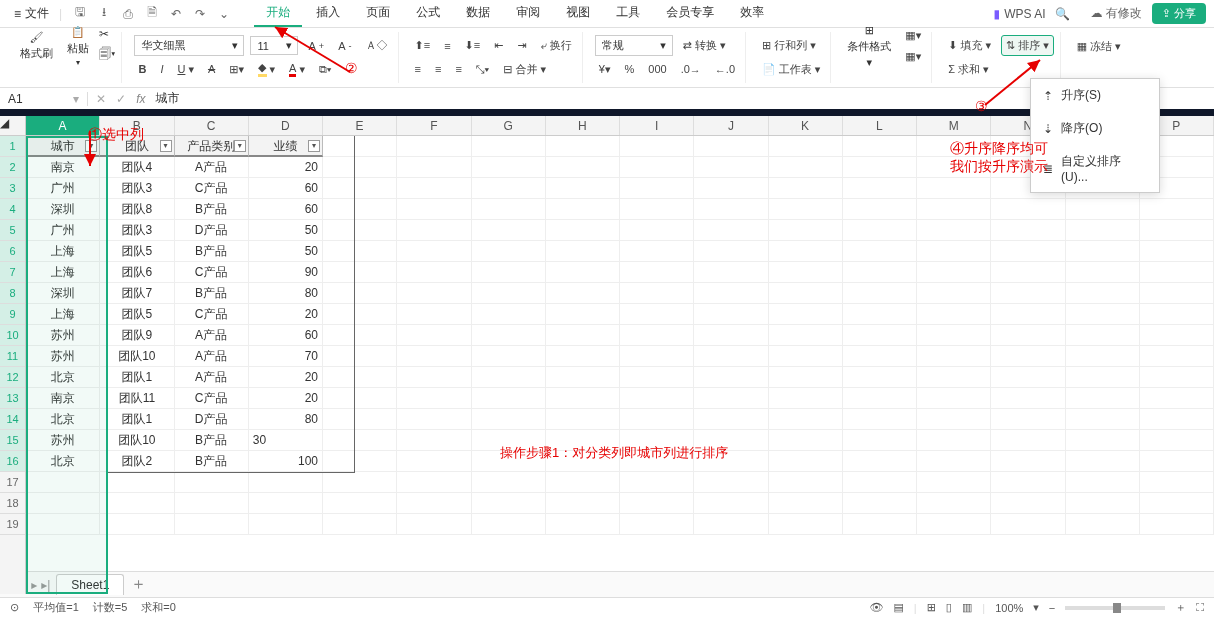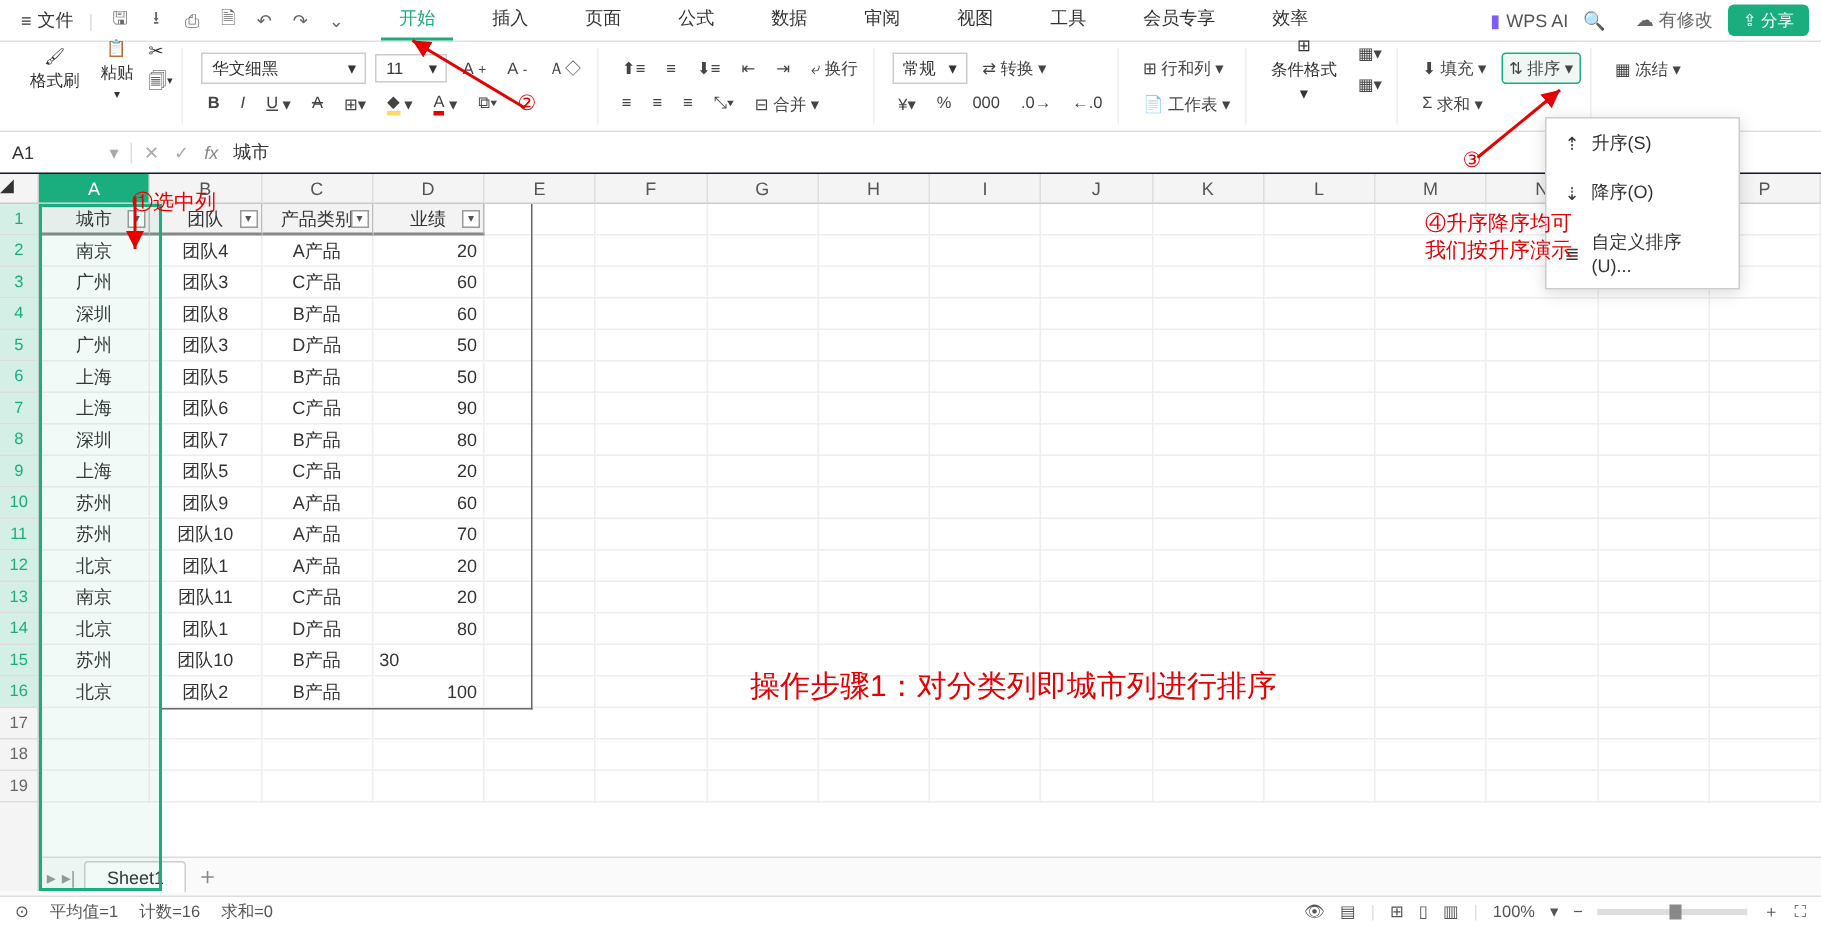--- a/index.html
+++ b/index.html
@@ -2,37 +2,37 @@
 <html><head>
 <meta charset="utf-8">
 <style>
 * { box-sizing: border-box; margin: 0; padding: 0; }
 body { font-family: "Microsoft YaHei", Arial, sans-serif; font-size: 12px; background: #fff; width: 1214px; height: 617px; overflow: hidden; position: relative; color: #333; }
 
 .menubar { display: flex; align-items: center; height: 28px; border-bottom: 1px solid #e0e0e0; padding: 0 8px; gap: 4px; }
 .menubar .file-btn { display: flex; align-items: center; gap: 4px; padding: 0 6px; }
 .menubar .qat { display: flex; gap: 8px; padding: 0 6px; }
 .menubar .qat-ico { width: 16px; height: 16px; display: flex; align-items: center; justify-content: center; color: #666; cursor: pointer; }
-.menubar .tabs { display: flex; gap: 14px; margin-left: 12px; }
+.menubar .tabs { display: flex; gap: 2px; margin-left: 12px; }
 .menubar .tab { padding: 4px 12px; cursor: pointer; color: #333; }
 .menubar .tab.active { color: #1aad7e; border-bottom: 2px solid #1aad7e; font-weight: 500; }
 .menubar .right { margin-left: auto; display: flex; align-items: center; gap: 10px; }
 .wps-ai { display: flex; align-items: center; gap: 4px; color: #555; }
 .share-btn { background: #1aad7e; color: #fff; padding: 3px 10px; border-radius: 4px; font-size: 11px; display: flex; align-items: center; gap: 3px; }
 
 .ribbon { display: flex; align-items: stretch; height: 60px; border-bottom: 1px solid #e0e0e0; padding: 4px 10px; gap: 6px; }
 .rib-group { display: flex; flex-direction: column; justify-content: space-between; padding: 2px 6px; border-right: 1px solid #eee; position: relative; }
 .rib-group:last-child { border-right: none; }
 .rib-row { display: flex; align-items: center; gap: 6px; height: 24px; }
 .rib-btn { display: flex; align-items: center; gap: 3px; padding: 2px 4px; cursor: pointer; font-size: 11px; color: #444; white-space: nowrap; }
 .rib-big { display: flex; flex-direction: column; align-items: center; justify-content: center; padding: 0 4px; font-size: 11px; gap: 2px; }
 .font-select { border: 1px solid #ccc; padding: 2px 6px; width: 110px; font-size: 11px; display: flex; align-items: center; justify-content: space-between; }
 .size-select { border: 1px solid #ccc; padding: 2px 6px; width: 48px; font-size: 11px; display: flex; align-items: center; justify-content: space-between; }
 
-.formula-bar { display: flex; align-items: center; height: 28px; border-bottom: 1px solid #0f172a; }
+.formula-bar { display: flex; align-items: center; height: 28px; border-bottom: 7px solid #0f172a; }
 .name-box { width: 88px; border-right: 1px solid #ddd; padding: 0 8px; display: flex; align-items: center; justify-content: space-between; font-size: 12px; }
 .fx-area { display: flex; align-items: center; padding: 0 8px; gap: 10px; flex: 1; }
 .fx-sym { font-style: italic; color: #888; }
 
 .grid-wrap { position: relative; height: 478px; background: #fff; }
 .corner { position: absolute; left: 0; top: 0; width: 26px; height: 20px; background: #f4f4f4; border-right: 1px solid #ccc; border-bottom: 1px solid #ccc; z-index: 5; }
 .colheads { position: absolute; left: 26px; top: 0; right: 0; height: 20px; display: flex; background: #f4f4f4; border-bottom: 1px solid #ccc; z-index: 4; }
 .colhead { width: 82px; border-right: 1px solid #ddd; text-align: center; font-size: 12px; color: #555; line-height: 20px; cursor: pointer; }
 .colhead.sel { background: #1aad7e; color: #fff; }
 .rowheads { position: absolute; left: 0; top: 20px; width: 26px; bottom: 0; background: #f4f4f4; border-right: 1px solid #ccc; z-index: 4; }
@@ -43,21 +43,21 @@
 .cell { width: 82px; border-right: 1px solid #eee; border-bottom: 1px solid #eee; padding: 0 4px; line-height: 21px; font-size: 12px; text-align: center; overflow: hidden; white-space: nowrap; }
 .cell.head { background: #f3f3f3; font-weight: 500; position: relative; border-bottom: 2px solid #888; border-right: 1px solid #bbb; }
 .cell.head .filter { position: absolute; right: 2px; top: 50%; transform: translateY(-50%); width: 12px; height: 12px; border: 1px solid #999; background: #fff; font-size: 8px; line-height: 10px; color: #555; }
 .col-sel { position: absolute; left: 0; top: 0; width: 82px; height: 100%; border: 2px solid #1aad7e; background: rgba(26,173,126,.06); pointer-events: none; z-index: 3; }
 .data-border { position: absolute; left: 82px; top: 0; width: 247px; height: 337px; border-right: 1.5px solid #666; border-bottom: 1.5px solid #666; pointer-events: none; z-index: 2; }
 
 .sort-menu { position: absolute; right: 54px; top: 78px; width: 130px; background: #fff; border: 1px solid #ccc; box-shadow: 0 2px 10px rgba(0,0,0,.15); z-index: 50; }
 .sort-menu .item { display: flex; align-items: center; gap: 8px; padding: 8px 12px; font-size: 12px; cursor: pointer; }
 
 .anno { position: absolute; color: #e60000; font-size: 14px; font-weight: 500; pointer-events: none; z-index: 60; }
-.anno-big { font-size: 20px; }
+.anno-big { font-size: 13px; }
 
 .sheet-tabs { position: absolute; left: 0; right: 0; bottom: 20px; height: 26px; border-top: 1px solid #ddd; display: flex; align-items: center; padding: 0 8px; gap: 6px; background: #fafafa; }
 .sheet-tabs .nav { display: flex; gap: 4px; color: #999; }
 .sheet-tab { background: #fff; border: 1px solid #ccc; border-bottom: none; padding: 3px 14px; font-size: 12px; border-radius: 3px 3px 0 0; }
 
 .statusbar { position: absolute; left: 0; right: 0; bottom: 0; height: 20px; border-top: 1px solid #ddd; display: flex; align-items: center; padding: 0 10px; font-size: 11px; color: #555; gap: 14px; }
 .statusbar .right { margin-left: auto; display: flex; align-items: center; gap: 10px; }
 .zoom-slider { width: 100px; height: 4px; background: #ddd; position: relative; }
 .zoom-slider .thumb { position: absolute; left: 48px; top: -3px; width: 8px; height: 10px; background: #888; }
 
@@ -169,21 +169,21 @@
     <div class="rib-row">
       <span class="rib-btn">≡</span>
       <span class="rib-btn">≡</span>
       <span class="rib-btn">≡</span>
       <span class="rib-btn">⤡▾</span>
       <span class="rib-btn">⊟ <span>合并</span>▾</span>
     </div>
   </div>
   <div class="rib-group">
     <div class="rib-row">
-      <div class="font-select" style="width:50px">
+      <div class="font-select" style="width:78px">
           <span>常规</span>
           <span>▾</span>
         </div>
       <span class="rib-btn">⇄ <span>转换</span>▾</span>
     </div>
     <div class="rib-row">
       <span class="rib-btn">¥▾</span>
       <span class="rib-btn">%</span>
       <span class="rib-btn">000</span>
       <span class="rib-btn">.0→</span>
@@ -681,21 +681,21 @@
     <span>▸</span>
     <span>▸|</span>
   </div>
   <div class="sheet-tab">Sheet1</div>
   <span style="color:#888;font-size:16px;cursor:pointer">＋</span>
 </div>
 
 <div class="statusbar">
   <span>⊙</span>
   <span>平均值=1</span>
-  <span>计数=16</span>
+  <span>计数=5</span>
   <span>求和=0</span>
   <div class="right">
     <span>👁</span>
     <span>▤</span>
     <span style="color:#ddd">|</span>
     <span>⊞</span>
     <span>▯</span>
     <span>▥</span>
     <span style="color:#ddd">|</span>
     <span>100%</span>

